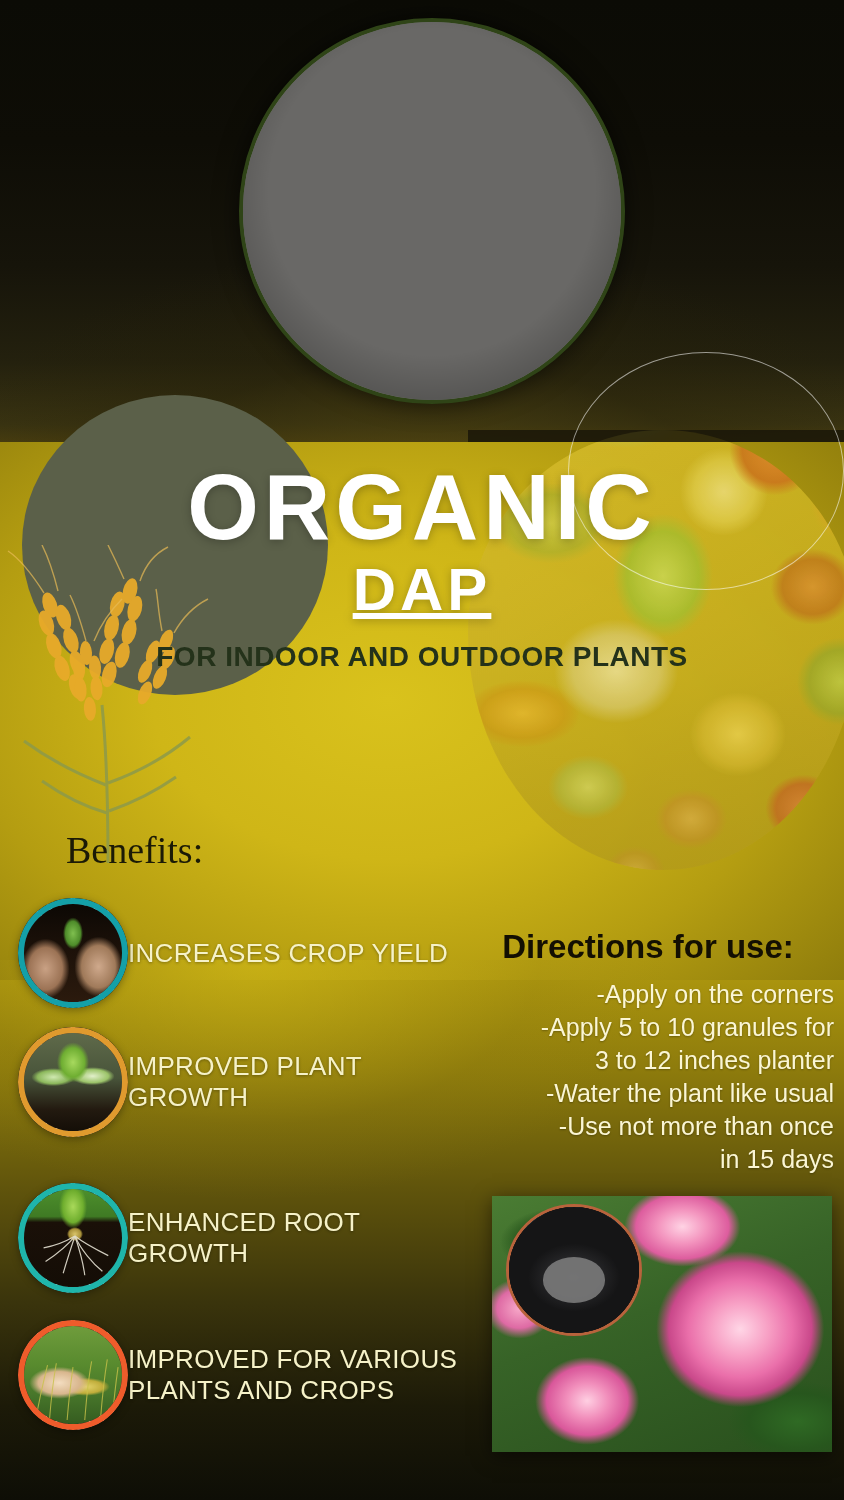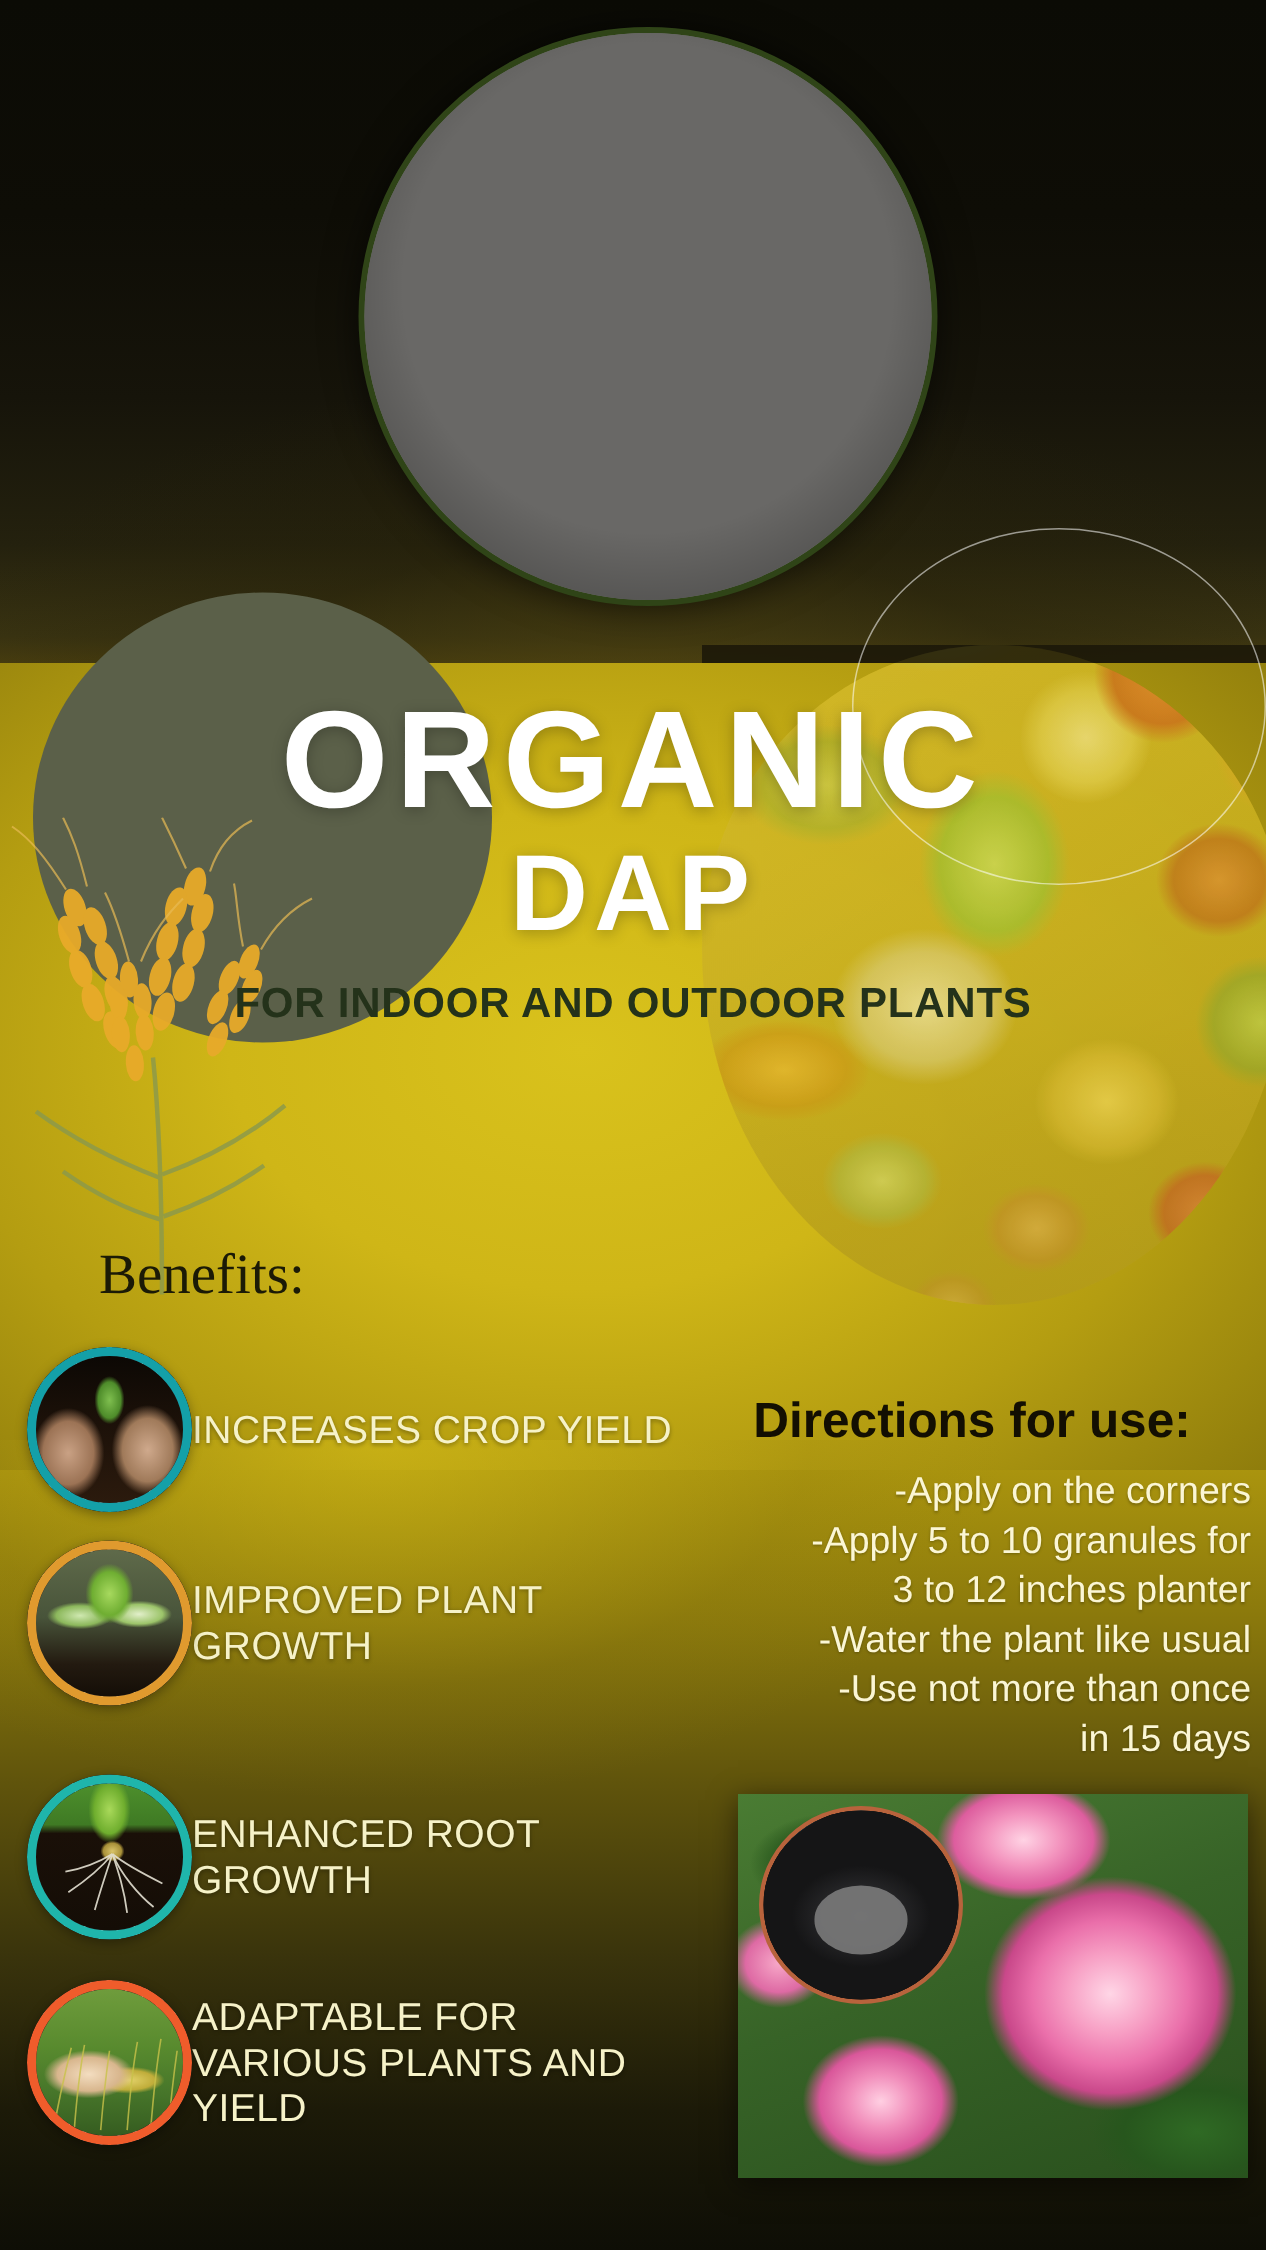--- a/index.html
+++ b/index.html
@@ -174,26 +174,27 @@
     font-weight: 700;
     font-size: 92px;
     line-height: 0.98;
     letter-spacing: 5px;
     color: #ffffff;
     text-shadow: 0 2px 10px rgba(0,0,0,0.25);
   }
   .title-sub {
     font-family: "Liberation Sans", sans-serif;
     font-weight: 700;
-    font-size: 72px;
+    font-size: 60px;
     line-height: 1.0;
     letter-spacing: 4px;
     color: #ffffff;
     margin-top: 8px;
     text-shadow: 0 2px 10px rgba(0,0,0,0.25);
+    text-decoration: underline;
   }
   .title-tag {
     font-family: "Liberation Sans", sans-serif;
     font-weight: 700;
     font-size: 28px;
     line-height: 1.08;
     letter-spacing: 0.5px;
     color: #24321a;
     margin-top: 22px;
     padding: 0 60px;
@@ -512,21 +513,21 @@
             <path d="M44 96 C46 72 48 56 50 42"></path>
               <path d="M62 96 C64 70 66 52 69 36"></path>
             <path d="M78 96 C80 70 82 52 85 34"></path>
               <path d="M90 96 C92 72 94 56 96 42"></path>
           </g>
         </svg>
       </div>
       <div class="b-dots"></div>
       <div class="b-ring" style="--ring:#ef5c2b"></div>
     </div>
-    <div class="b-text">ADAPTABLE FOR VARIOUS PLANTS AND YIELD</div>
+    <div class="b-text">IMPROVED FOR VARIOUS PLANTS AND CROPS</div>
   </div>
 
   <div class="dir-title">Directions for use:</div>
   <div class="dir-list">
     <div>-Apply on the corners</div>
     <div>-Apply 5 to 10 granules for</div>
     <div>3 to 12 inches planter</div>
     <div>-Water the plant like usual</div>
     <div>-Use not more than once</div>
     <div>in 15 days</div>

